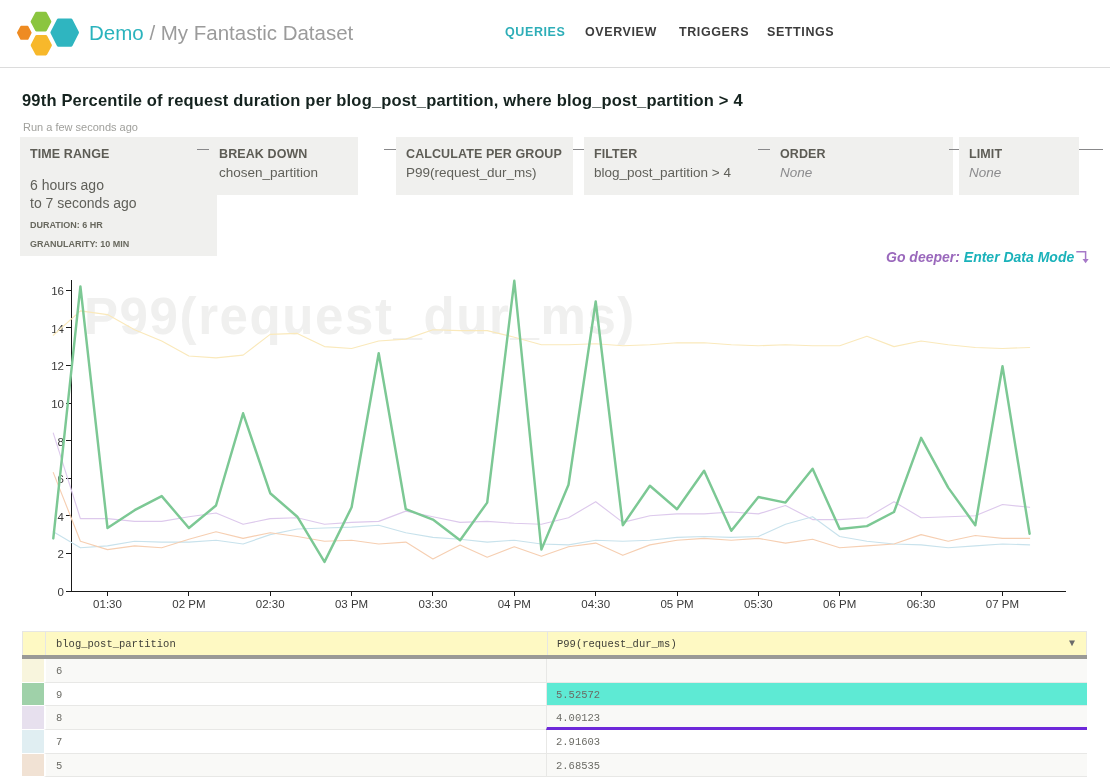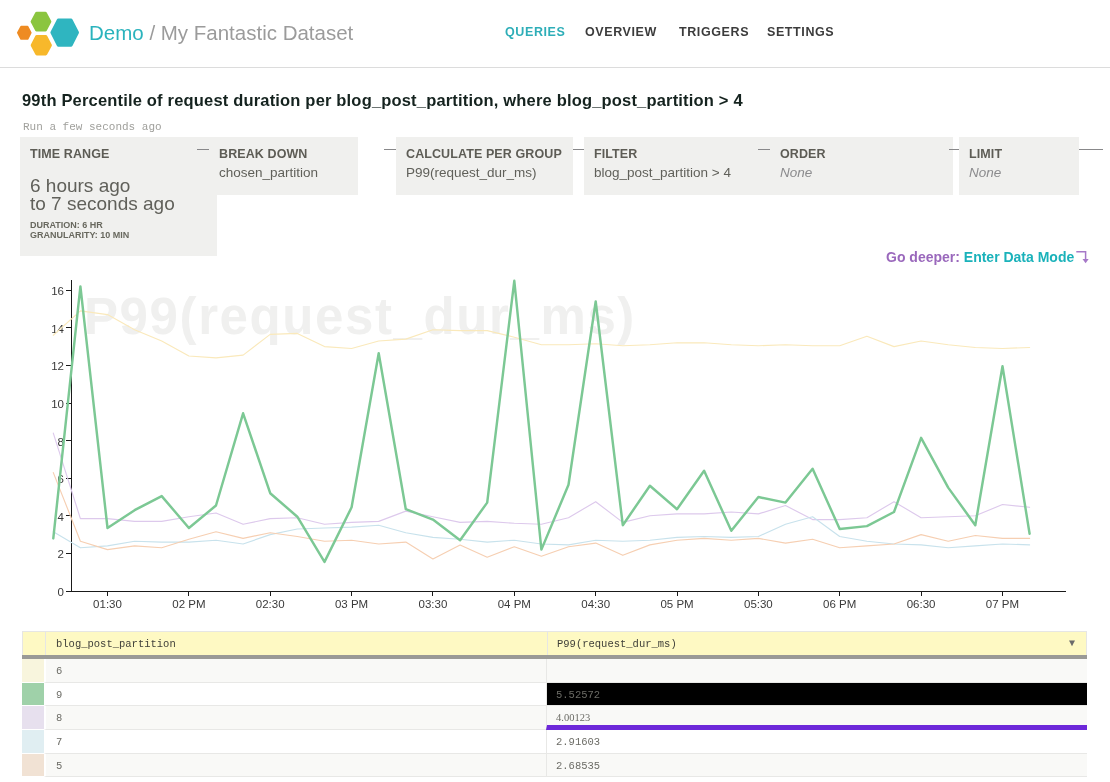--- a/index.html
+++ b/index.html
@@ -25,27 +25,27 @@
       <path fill="#2fb5c0" stroke="#2fb5c0" stroke-width="3.4" d="M 38.1 25.6 L 44.4 13.2 L 57.0 13.2 L 63.3 25.6 L 57.0 38.1 L 44.4 38.1 Z"></path>
     </g>
   </svg>
   <div class="abs" style="left:89px;top:21px;font-size:20.5px;color:#9b9b9b;"><span style="color:#2ab3bd;">Demo</span> / My Fantastic Dataset</div>
   <div class="navitem" style="left:505px;color:#2eaeb8;">QUERIES</div>
   <div class="navitem" style="left:585px;">OVERVIEW</div>
   <div class="navitem" style="left:679px;">TRIGGERS</div>
   <div class="navitem" style="left:767px;">SETTINGS</div>
 
   <div class="abs" id="title" style="left:22px;top:91px;font-size:16.5px;font-weight:bold;letter-spacing:0.18px;color:#15231f;">99th Percentile of request duration per blog_post_partition, where blog_post_partition &gt; 4</div>
-  <div class="abs" style="left:23px;top:121px;font-size:11px;color:#a0a09c;font-family:Liberation Mono, monospace;">Run a few seconds ago</div>
+  <div class="abs" style="left:23px;top:121px;font-size:11px;color:#a0a09c;">Run a few seconds ago</div>
 
   <div class="qbox" style="left:20px;width:197px;height:119px;">
     <h3>TIME RANGE</h3>
-    <div class="val" style="line-height:17.5px;font-size:19px;margin-top:16px;">6 hours ago<br>to 7 seconds ago</div>
+    <div class="val" style="line-height:17.5px;font-size:14px;margin-top:16px;">6 hours ago<br>to 7 seconds ago</div>
     <div style="font-size:9px;font-weight:bold;color:#68685e;margin-top:8px;">DURATION: 6 HR</div>
-    <div style="font-size:9px;font-weight:bold;color:#68685e;">GRANULARITY: 10 MIN</div>
+    <div style="font-size:9px;font-weight:bold;color:#68685e;margin-top:9px;">GRANULARITY: 10 MIN</div>
   </div>
   <div class="qbox" style="left:209px;width:149px;">
     <h3>BREAK DOWN</h3>
     <div class="val">chosen_partition</div>
   </div>
   <div class="qbox" style="left:396px;width:177px;">
     <h3>CALCULATE PER GROUP</h3>
     <div class="val">P99(request_dur_ms)</div>
   </div>
   <div class="qbox" style="left:584px;width:199px;">
@@ -60,21 +60,21 @@
     <h3>LIMIT</h3>
     <div class="val none">None</div>
   </div>
   <div class="conn" style="left:197px;width:12px;"></div>
   <div class="conn" style="left:384px;width:12px;"></div>
   <div class="conn" style="left:573px;width:11px;"></div>
   <div class="conn" style="left:758px;width:12px;"></div>
   <div class="conn" style="left:949px;width:10px;"></div>
   <div class="conn" style="left:1079px;width:24px;"></div>
 
-  <div class="abs" style="left:886px;top:249px;font-size:14px;font-weight:bold;color:#9a68bc;">Go deeper: <span style="color:#1ab2ba;">Enter Data Mode</span></div>
+  <div class="abs" style="left:886px;top:249px;font-size:14px;font-weight:bold;color:#9a68bc;font-style:italic;">Go deeper: <span style="color:#1ab2ba;">Enter Data Mode</span></div>
   <svg class="abs" style="left:1075px;top:249px;" width="17" height="16" viewBox="0 0 17 16">
     <path d="M1.3 2.7 H10.6 V10.2" stroke="#a678c8" stroke-width="1.5" fill="none"></path>
     <polygon points="7.5,10 13.7,10 10.6,14.3" fill="#a678c8"></polygon>
   </svg>
 
   <svg id="chart" class="abs" style="left:0;top:270px;" width="1110" height="345" viewBox="0 0 1110 345">
     <text x="84" y="63.5" font-family="Liberation Sans" font-weight="bold" font-size="51" letter-spacing="1.6" fill="#f0f0ef">P99(request_dur_ms)</text>
     <path d="M71 10 V321 H1066" fill="none" stroke="#1a1a1a" stroke-width="1" shape-rendering="crispEdges"></path>
     <line x1="66" y1="321" x2="71" y2="321" stroke="#1a1a1a" stroke-width="1" shape-rendering="crispEdges"></line>
     <text x="64" y="326" text-anchor="end" font-size="11.5" fill="#3a3a3a">0</text>
@@ -135,26 +135,26 @@
     </div>
     <div style="height:4px;background:#9a9a96;"></div>
     <div style="display:flex;height:23.7px;font-family:'Liberation Mono',monospace;font-size:10.5px;color:#6b6b65;">
     <div style="width:22px;background:#f8f5dd;border-bottom:1px solid #fff;"></div>
     <div style="width:502px;background:#f9f9f7;border-left:2px solid #fff;border-bottom:1px solid #e8e8e6;padding:6px 0 0 10px;">6</div>
     <div style="flex:1;background:#f9f9f7;border-left:1px solid #e8e8e6;border-bottom:1px solid #e8e8e6;padding:23px 0 0 9px;">13.1551</div>
   </div>
     <div style="display:flex;height:23.7px;font-family:'Liberation Mono',monospace;font-size:10.5px;color:#6b6b65;">
     <div style="width:22px;background:#9fd1a9;border-bottom:1px solid #fff;"></div>
     <div style="width:502px;background:#fff;border-left:2px solid #fff;border-bottom:1px solid #e8e8e6;padding:6px 0 0 10px;">9</div>
-    <div style="flex:1;background:#000000;border-left:1px solid #e8e8e6;border-bottom:1px solid #e8e8e6;padding:6px 0 0 9px;">5.52572</div>
+    <div style="flex:1;background:#5eead4;border-left:1px solid #e8e8e6;border-bottom:1px solid #e8e8e6;padding:6px 0 0 9px;">5.52572</div>
   </div>
     <div style="display:flex;height:23.7px;font-family:'Liberation Mono',monospace;font-size:10.5px;color:#6b6b65;">
     <div style="width:22px;background:#e7e0ee;border-bottom:1px solid #fff;"></div>
     <div style="width:502px;background:#f9f9f7;border-left:2px solid #fff;border-bottom:1px solid #e8e8e6;padding:6px 0 0 10px;">8</div>
-    <div style="flex:1;background:#f9f9f7;border-left:1px solid #e8e8e6;border-bottom:5px solid #6d28d9;padding:6px 0 0 9px;font-family:Liberation Serif, serif;">4.00123</div>
+    <div style="flex:1;background:#f9f9f7;border-left:1px solid #e8e8e6;border-bottom:3px solid #6d28d9;padding:6px 0 0 9px;">4.00123</div>
   </div>
     <div style="display:flex;height:23.7px;font-family:'Liberation Mono',monospace;font-size:10.5px;color:#6b6b65;">
     <div style="width:22px;background:#e0eef2;border-bottom:1px solid #fff;"></div>
     <div style="width:502px;background:#fff;border-left:2px solid #fff;border-bottom:1px solid #e8e8e6;padding:6px 0 0 10px;">7</div>
     <div style="flex:1;background:#fff;border-left:1px solid #e8e8e6;border-bottom:1px solid #e8e8e6;padding:6px 0 0 9px;">2.91603</div>
   </div>
     <div style="display:flex;height:23.7px;font-family:'Liberation Mono',monospace;font-size:10.5px;color:#6b6b65;">
     <div style="width:22px;background:#f1e2d4;border-bottom:1px solid #fff;"></div>
     <div style="width:502px;background:#f9f9f7;border-left:2px solid #fff;border-bottom:1px solid #e8e8e6;padding:6px 0 0 10px;">5</div>
     <div style="flex:1;background:#f9f9f7;border-left:1px solid #e8e8e6;border-bottom:1px solid #e8e8e6;padding:6px 0 0 9px;">2.68535</div>

